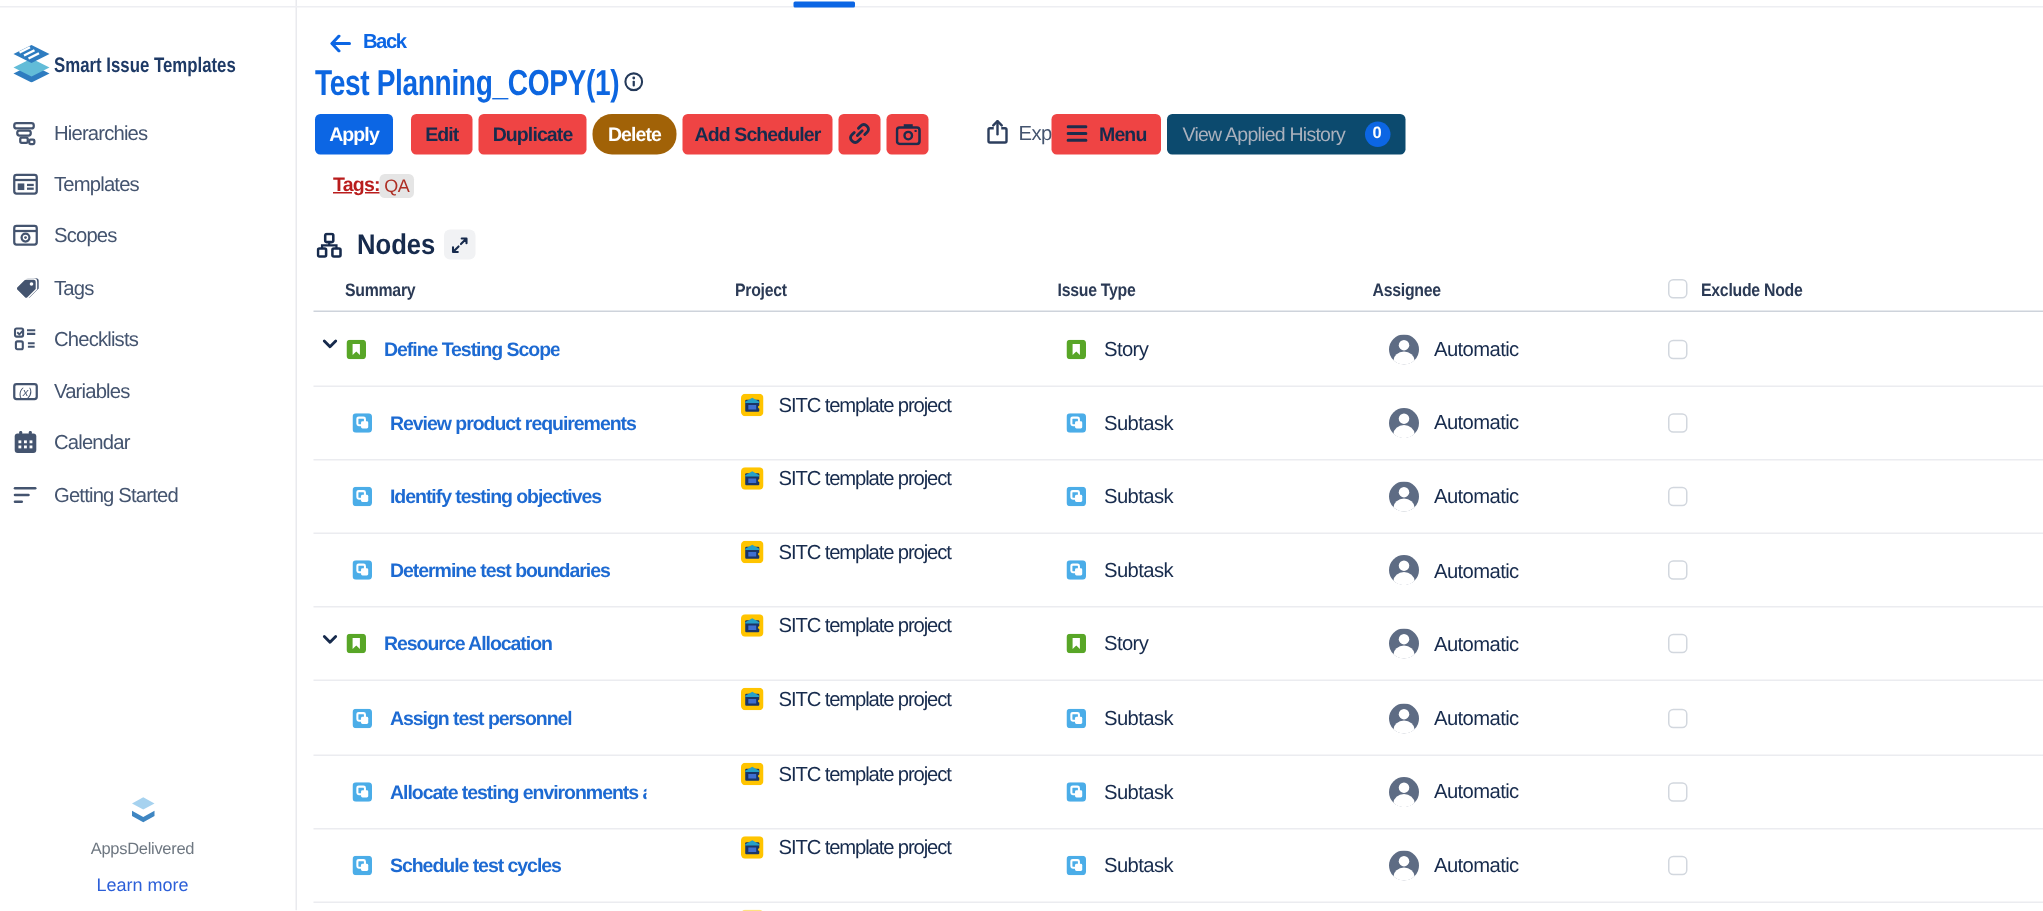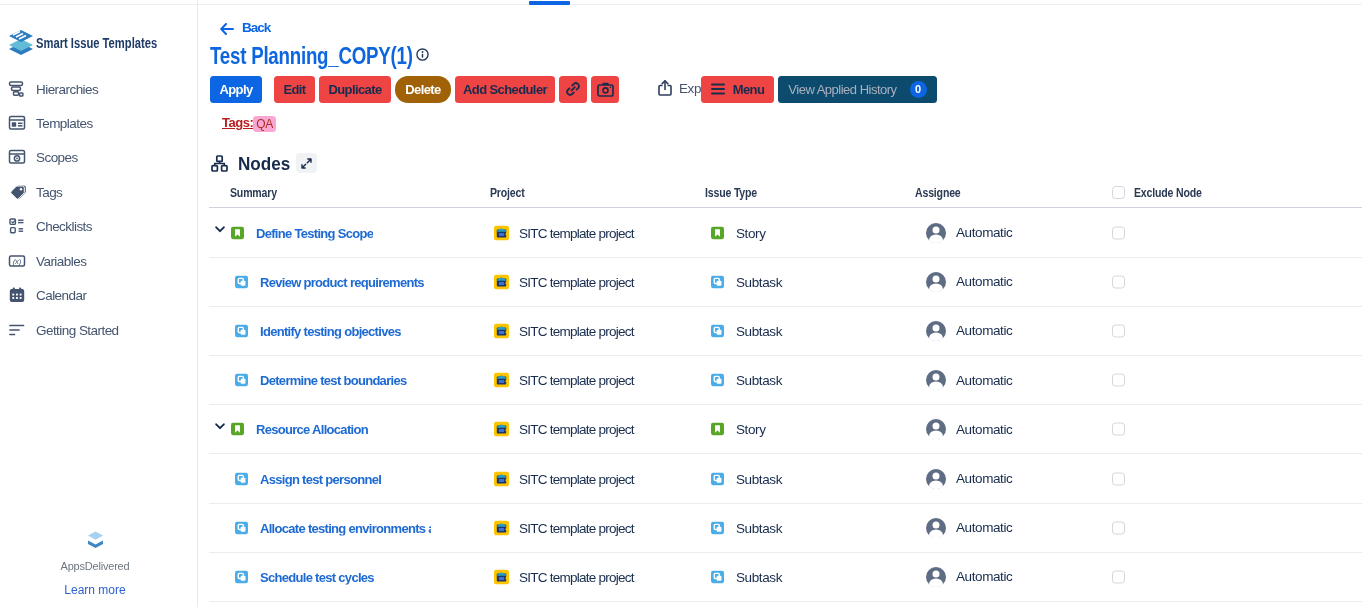--- a/index.html
+++ b/index.html
@@ -33,41 +33,41 @@
 #b-link { left:559px; width:28px; }
 #b-cam { left:591px; width:28px; }
 #b-export { left:630px; top:80px; color:#44546F; font-size:13.5px; letter-spacing:-0.4px;margin-left:28px; }
 #b-export svg { vertical-align:-3px; margin-right:7px; }
 #b-menu { left:701px; width:73px; }
 #b-menu svg { margin-right:8px; }
 #b-vah { left:778px; width:159px; background:#0c4a6e; color:#aab1bd; font-weight:normal; font-size:13px; letter-spacing:-0.5px; }
 #vah-badge { display:inline-block; width:17px; height:17px; border-radius:50%; background:#0C66E4; color:#fff; font-size:11px; font-weight:bold; text-align:center; line-height:17px; margin-left:13px; letter-spacing:0; flex:none; }
 
 #tags-label { left:222px; top:115px; font-size:13px; font-weight:bold; color:#b91c1c; letter-spacing:-0.5px;text-decoration:underline; }
-#tag-qa { left:253px; top:115.5px; width:23px; height:16px; background:#f9a8d4; color:#AE2E24; border-radius:3.5px; font-size:12px; text-align:center; line-height:16px; letter-spacing:-0.3px; }
+#tag-qa { left:253px; top:115.5px; width:23px; height:16px; background:#e5e5e5; color:#AE2E24; border-radius:3.5px; font-size:12px; text-align:center; line-height:16px; letter-spacing:-0.3px; }
 
 #nodes-ic { left:211px; top:155px; }
 #nodes-h { left:238px; top:153px; font-size:19px; font-weight:bold; color:#172B4D; transform:scaleX(0.9); transform-origin:0 0; }
 #expand { left:296px; top:153px; width:21px; height:20px; background:#F1F2F4; border-radius:4px; display:flex; align-items:center; justify-content:center; }
 
 .th { top:186px; font-size:12px; font-weight:bold; color:#2b3a55; letter-spacing:-0.2px; transform:scaleX(0.88); transform-origin:0 50%; }
 #th-sum { left:230px; }
 #th-proj { left:490px; }
 #th-type { left:705px; }
 #th-asg { left:915px; }
 #th-exc { left:1134px; }
 #th-cb { left:1112px; top:186px; }
 #thead-line { left:209px; top:207px; width:1153px; height:1px; background:#ced3db; }
 .row { left:209px; width:1153px; height:49.2px; border-bottom:1px solid #ebecf0; position:absolute; }
 .cell { position:absolute; top:50%; transform:translateY(-50%); display:flex; align-items:center; white-space:nowrap; }
 .chev { left:6px; top:17.5px; transform:none; }
 .sum { left:22px; font-size:13px; font-weight:bold; color:#1d6ad2; letter-spacing:-0.7px; }
 .sum.sub { left:26px; }
 .sum svg, .typ svg { margin-right:12px; }
-.proj { left:285px; font-size:13.5px; color:#172B4D; letter-spacing:-0.75px; }
+.proj { left:285px; font-size:13.5px; color:#172B4D; letter-spacing:-0.75px;margin-top:37px; }
 .proj svg { margin-right:10px; }
 .typ { left:502px; font-size:13.5px; color:#172B4D; letter-spacing:-0.4px; }
 .asg { left:717px; font-size:13.5px; color:#172B4D; letter-spacing:-0.4px;justify-content:flex-end; }
 .asg svg { margin-right:10px; }
 .cb { left:903px; }
 .sumclip { max-width:171px; overflow:hidden; display:inline-block; }
 .checkbox { width:13px; height:13px; border:1.5px solid #d2d7de; border-radius:3.5px; background:#fff; }
 </style>
 </head>
 <body>

